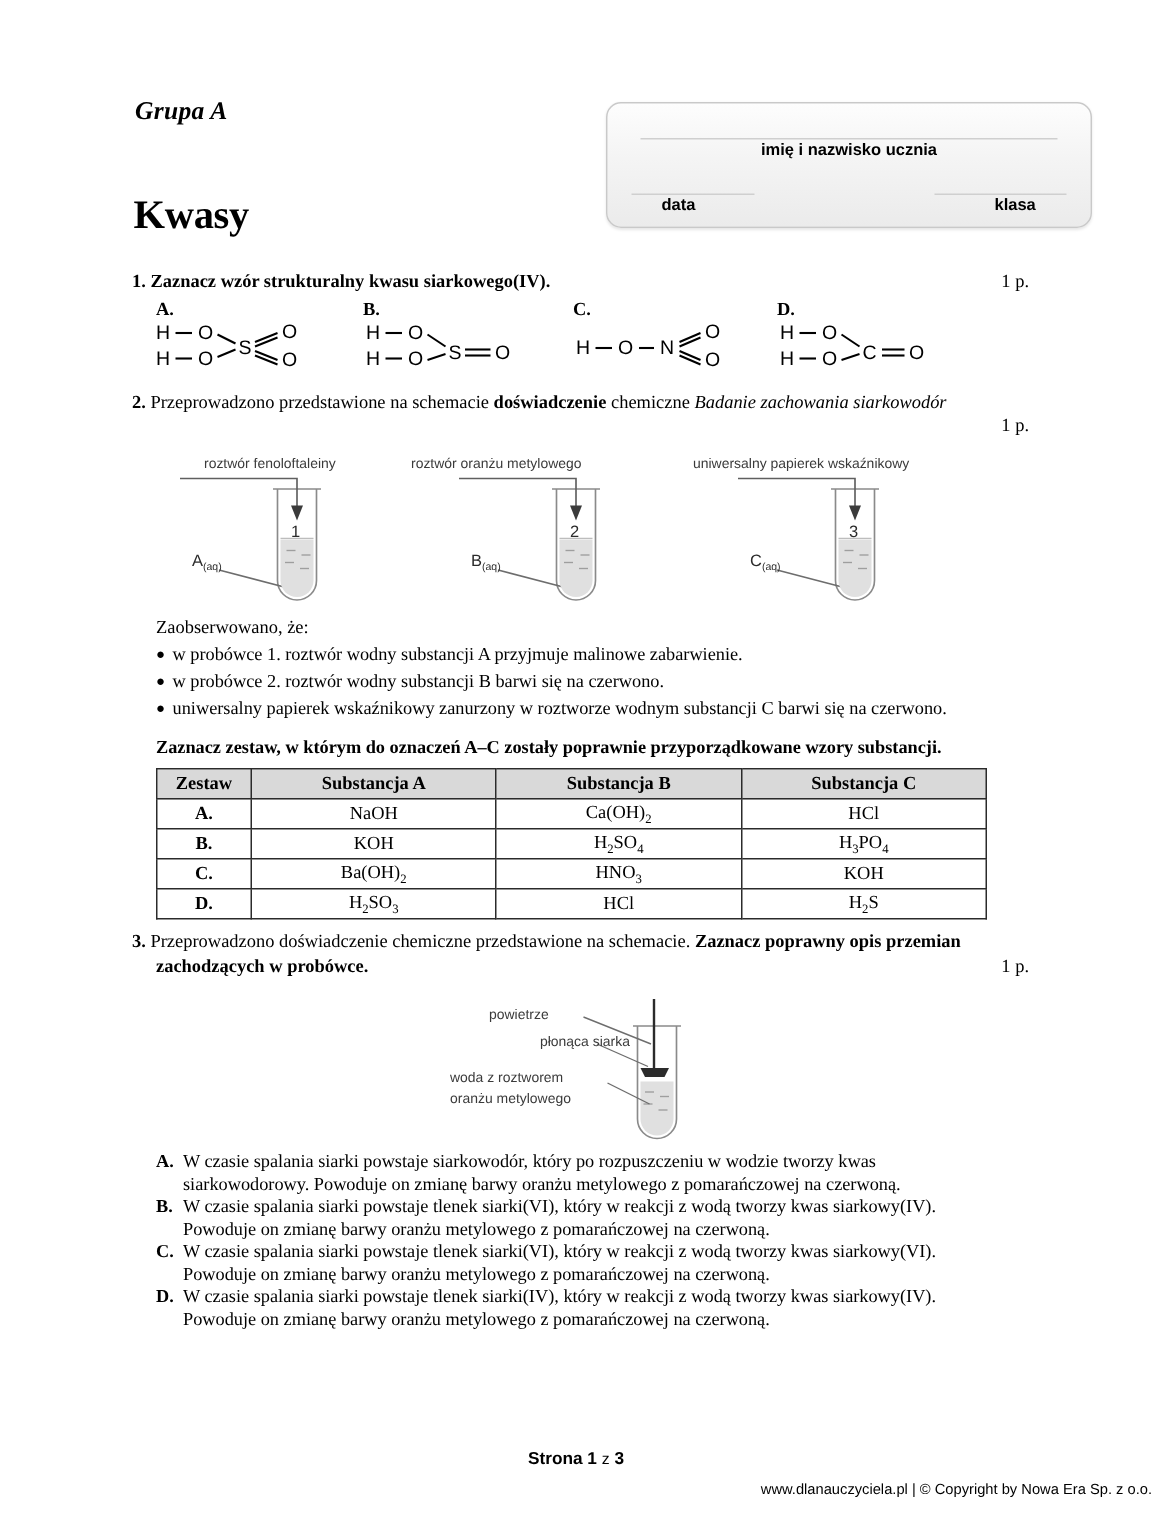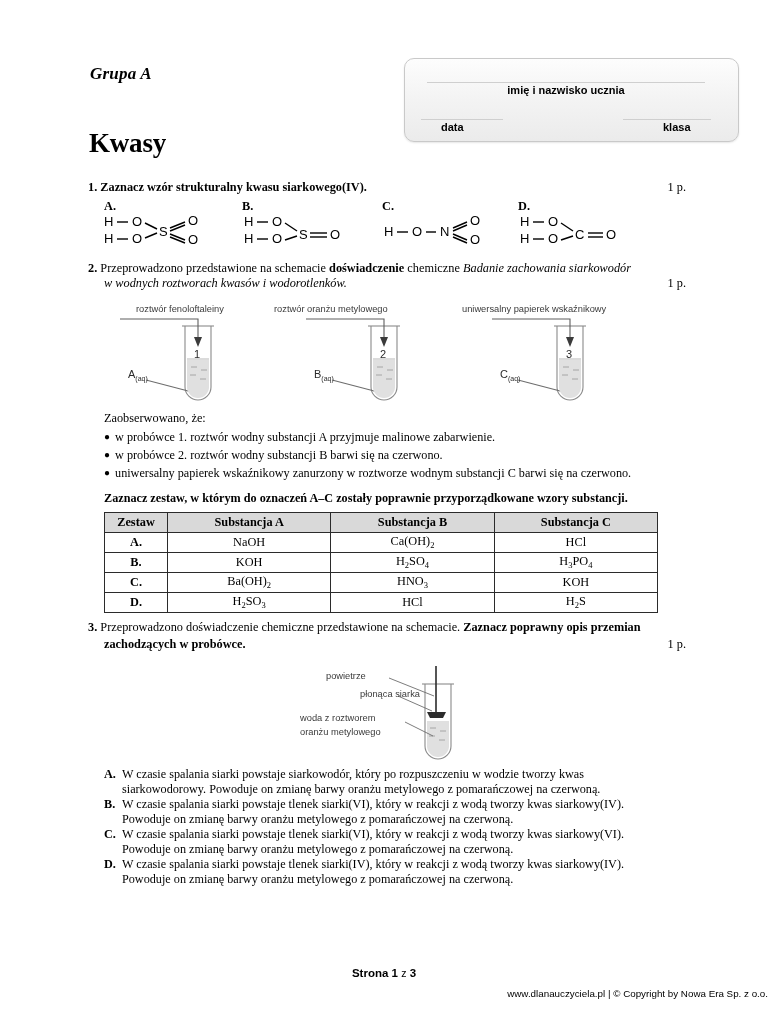--- a/index.html
+++ b/index.html
@@ -27,27 +27,26 @@
     position: absolute;
     left: 90px; top: 64px;
     font-family: "Liberation Serif", serif;
     font-style: italic;
     font-weight: bold;
     font-size: 17px;
     letter-spacing: 0.2px;
   }
   .idbox {
     position: absolute;
-    left: 404px; top: 58px;
+    left: 404px; top: 68px;
     width: 322px; height: 82px;
     border: 1px solid #c9c9c9;
     border-radius: 10px;
     background: linear-gradient(180deg,#fdfdfd 0%, #f4f4f4 45%, #ebebeb 100%);
     box-shadow: 0 1px 2px rgba(0,0,0,0.10);
-    padding-left: 11px;
   }
   .idbox .rule-name {
     position: absolute;
     left: 22px; top: 23px;
     width: 278px;
     border-top: 1px solid #cfcfcf;
   }
   .idbox .lbl-name {
     position: absolute;
     left: 0; top: 25px;
@@ -323,21 +322,20 @@
     </svg>
   </div>
 
   <div class="q q2">
     <span class="b">2.</span>
     <span>Przeprowadzono przedstawione na schemacie</span>
     <span class="b">doświadczenie</span>
     <span>chemiczne</span>
     <span class="i">Badanie zachowania siarkowodór</span>
   </div>
-  <div class="q i" style="left:104px; top:276px;">w wodnych roztworach kwasów i wodorotlenków.</div>
   <div class="pts" style="top:276px;">1 p.</div>
 
   <div class="sch1">
     <div class="sch-cap" style="left:8px; top:0;padding-left:40px;">roztwór fenoloftaleiny</div>
     <div class="sch-cap" style="left:186px; top:0;">roztwór oranżu metylowego</div>
     <div class="sch-cap" style="left:374px; top:0;">uniwersalny papierek wskaźnikowy</div>
 
     <svg width="600" height="100" viewBox="0 0 600 100" style="position:absolute; left:0; top:0;">
       <g stroke="#8a8a8a" stroke-width="1.1" fill="none">
 

